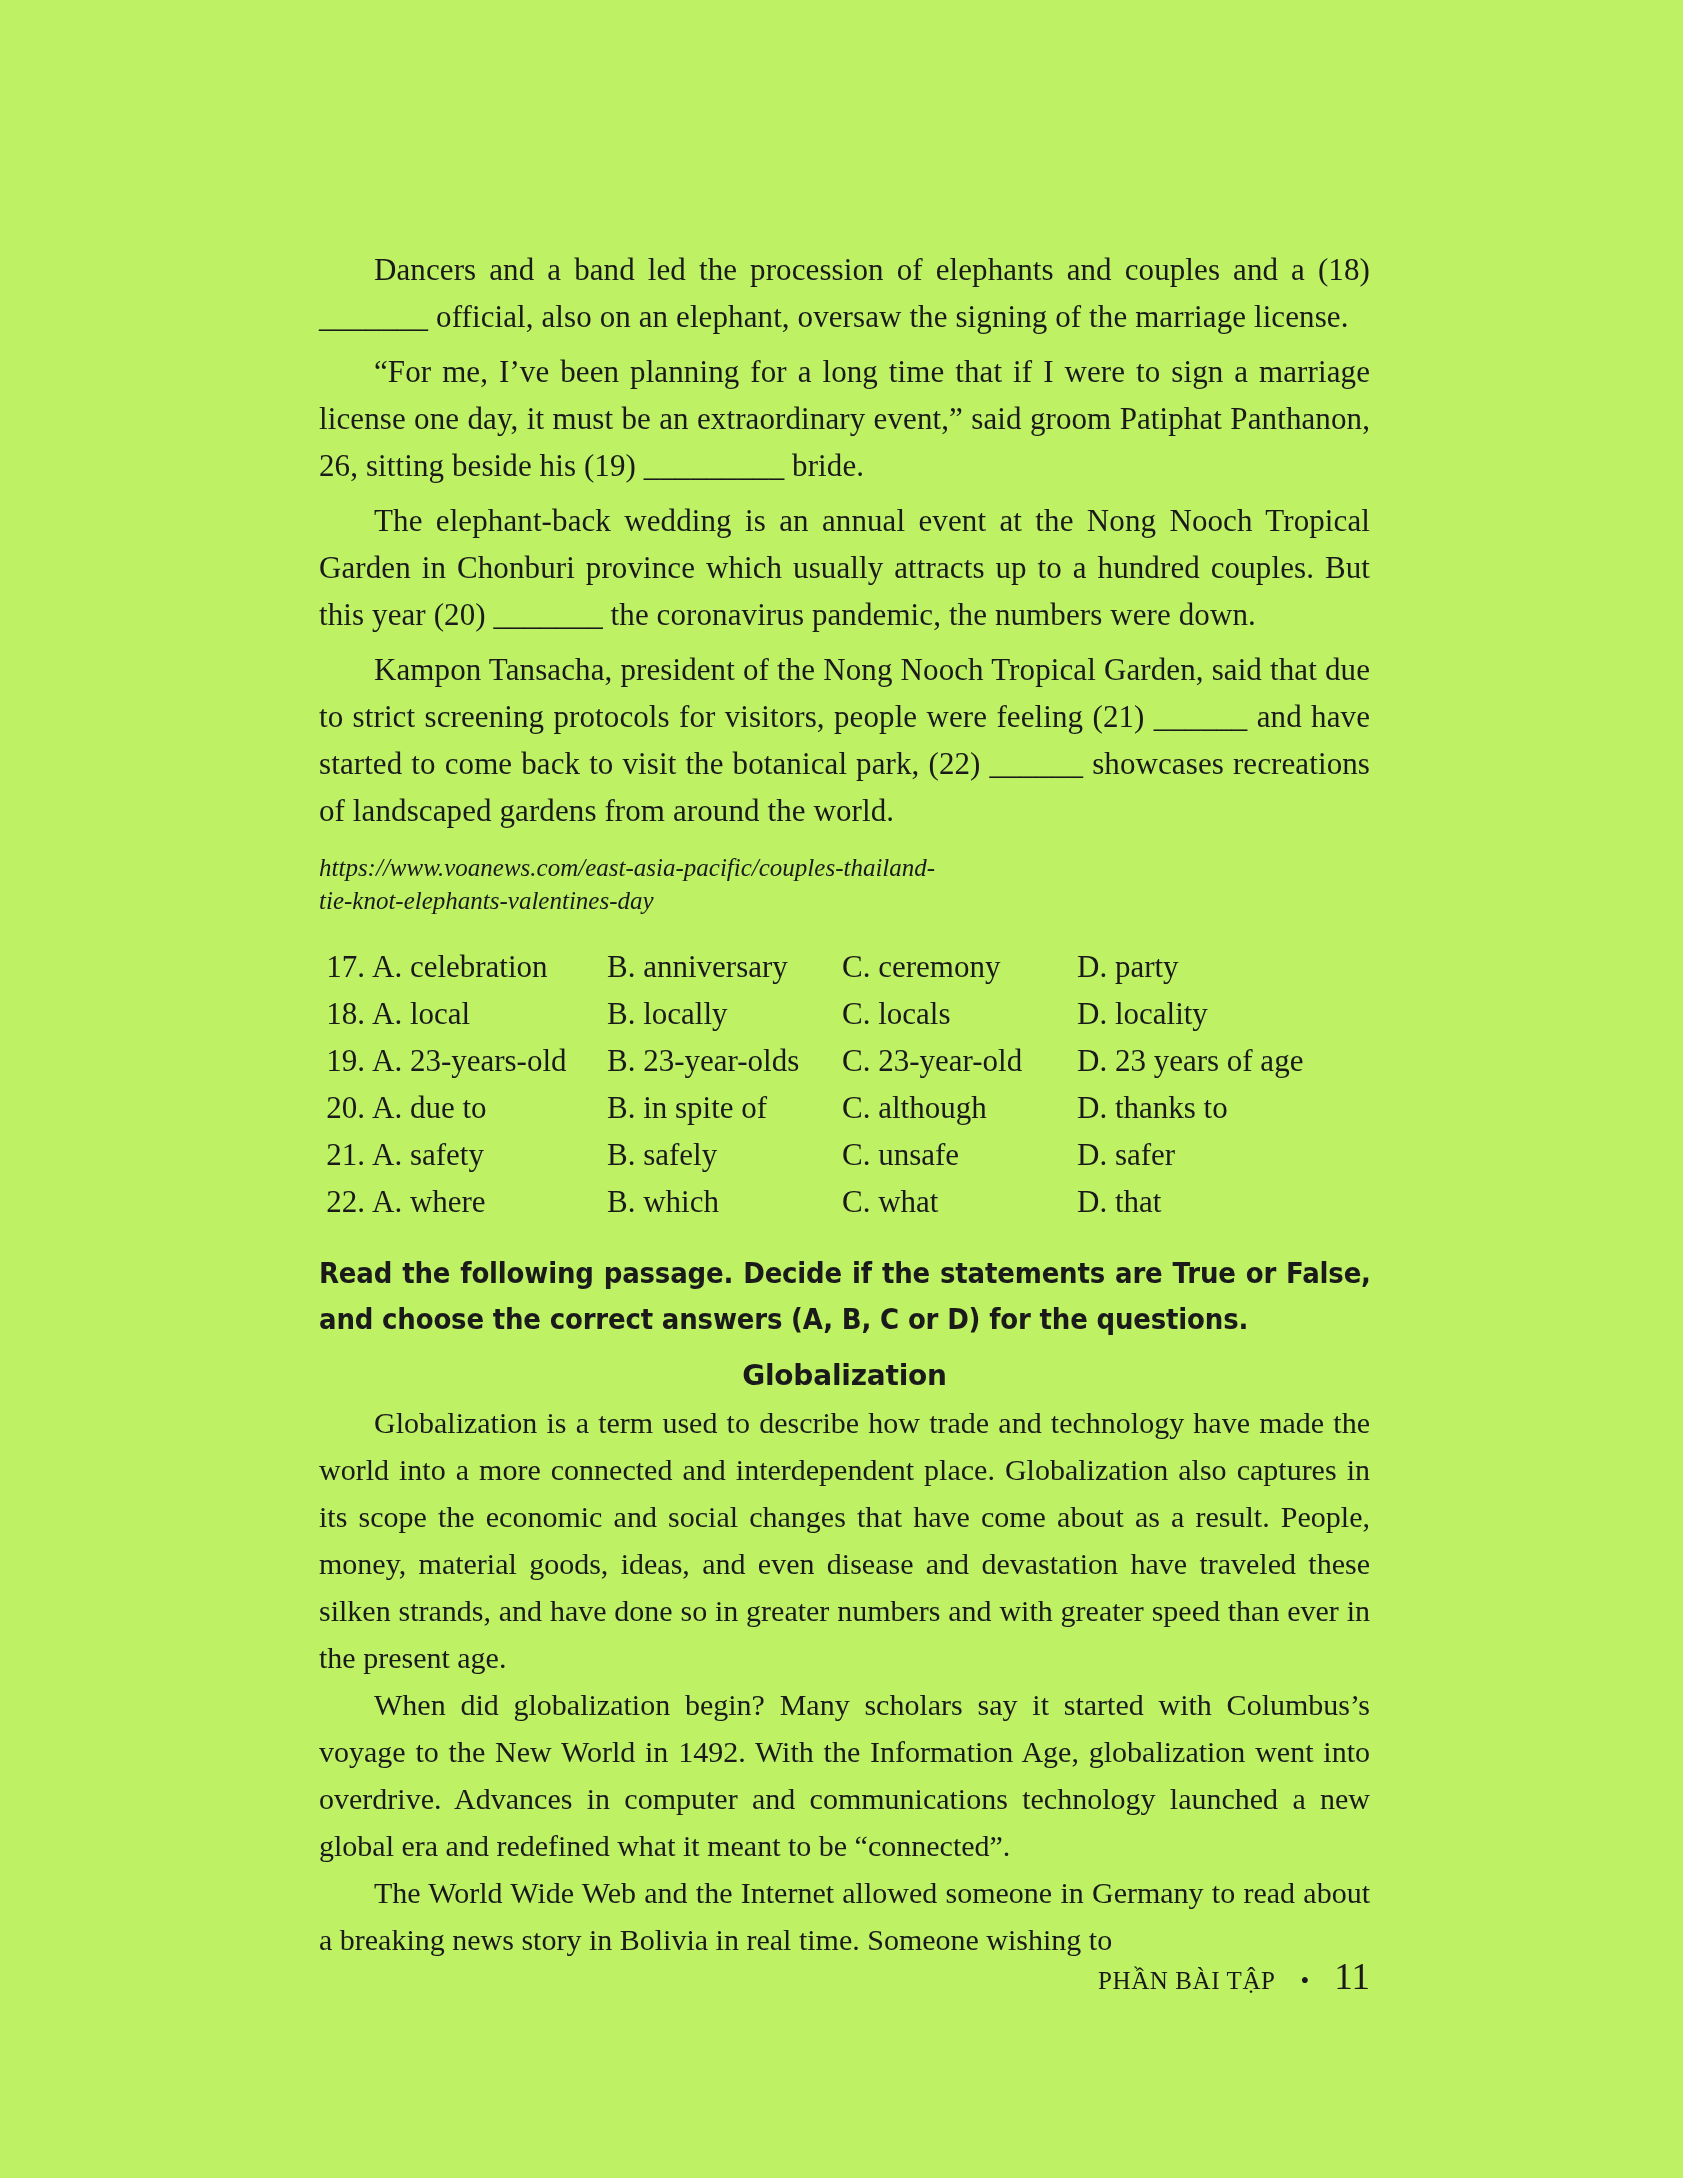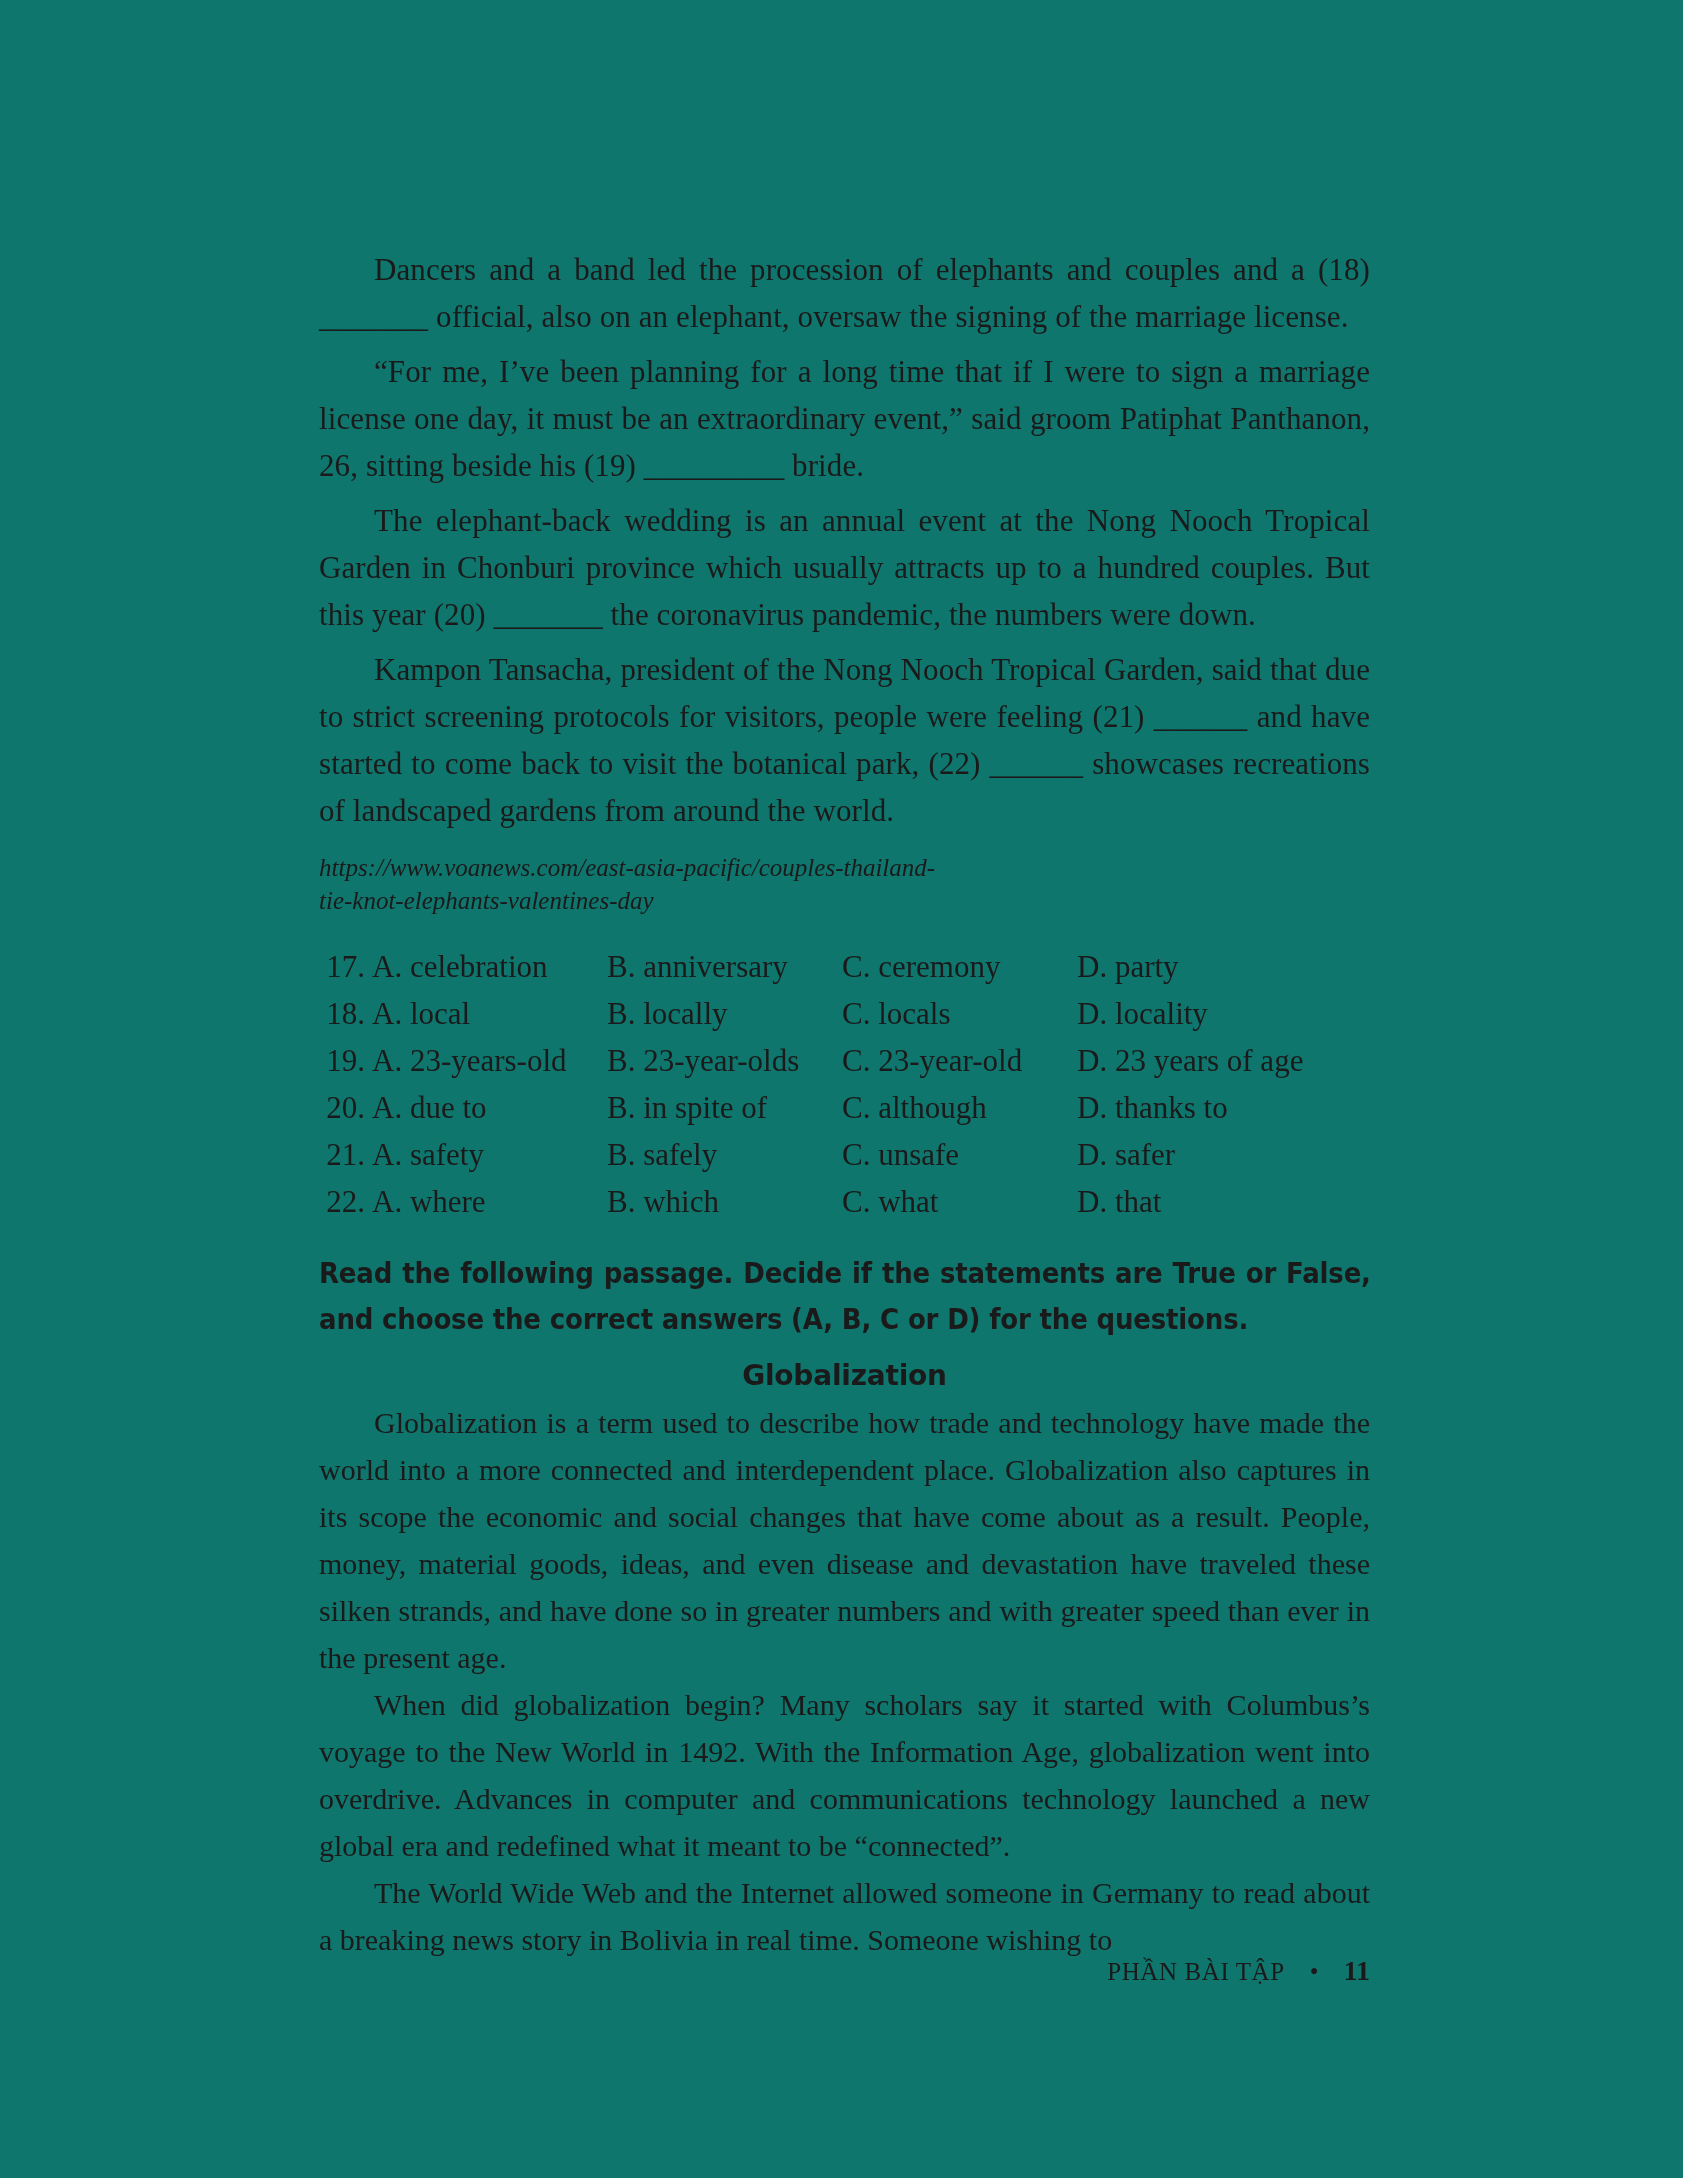--- a/index.html
+++ b/index.html
@@ -14,21 +14,21 @@
     font-family: "Liberation Serif", "DejaVu Serif", serif;
     color: #1a1a1a;
     overflow: hidden;
   }
 
   .page {
     position: absolute;
     left: 0; top: 0;
     width: 1683px;
     height: 2178px;
-    background: #0f766e;
+    background: #bef264;
   }
 
   
   .content {
     position: absolute;
     left: 319px;
     top: 246px;
     width: 1051px;
   }
 
@@ -125,22 +125,22 @@
     font-size: 25px;
     letter-spacing: 0.6px;
     font-variant: small-caps;
     text-transform: uppercase;
   }
   .footer-dot {
     font-size: 25px;
     margin: 0 9px;
   }
   .footer-page {
-    font-size: 28px;
-    font-weight: bold;
+    font-size: 37px;
+    font-weight: normal;
     text-align: right;
   }
 </style>
 </head>
 <body>
 
 <div class="page">
 
   <div class="content">
 

